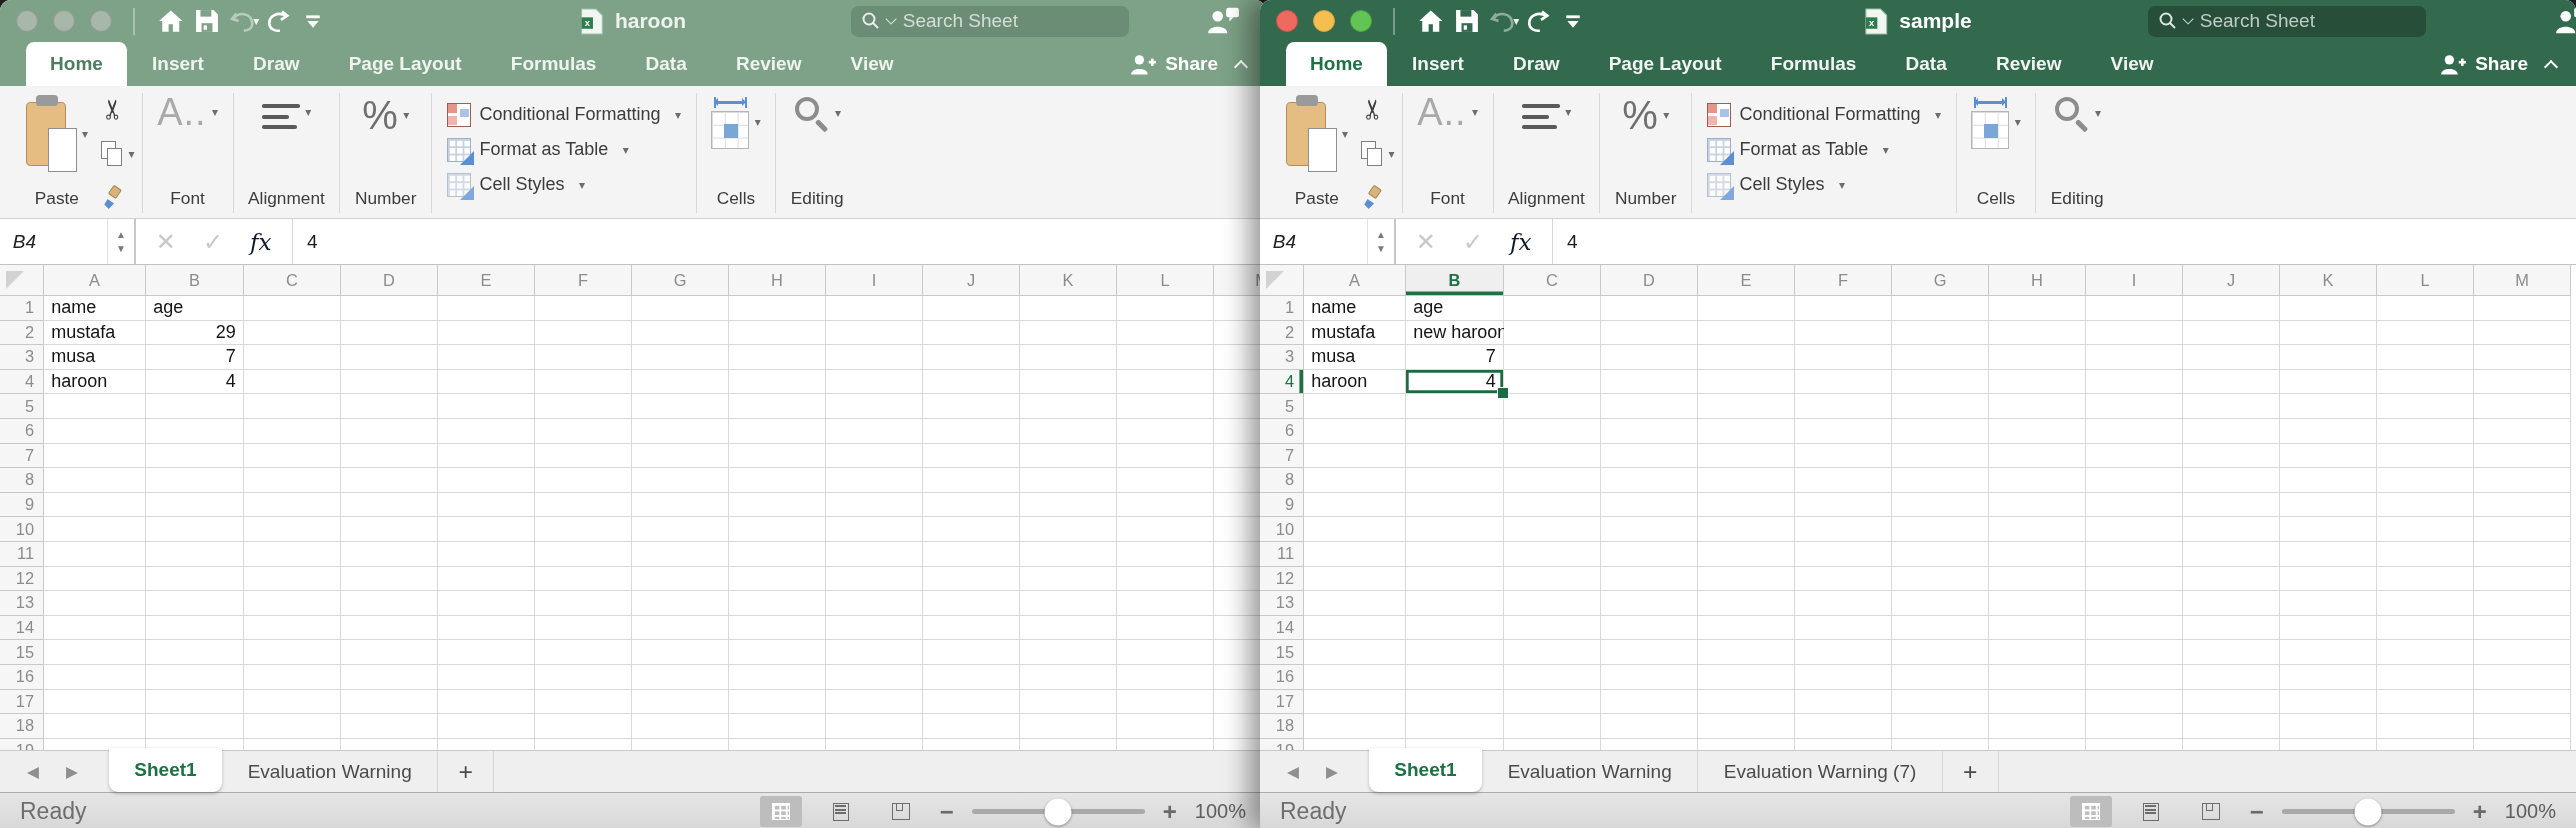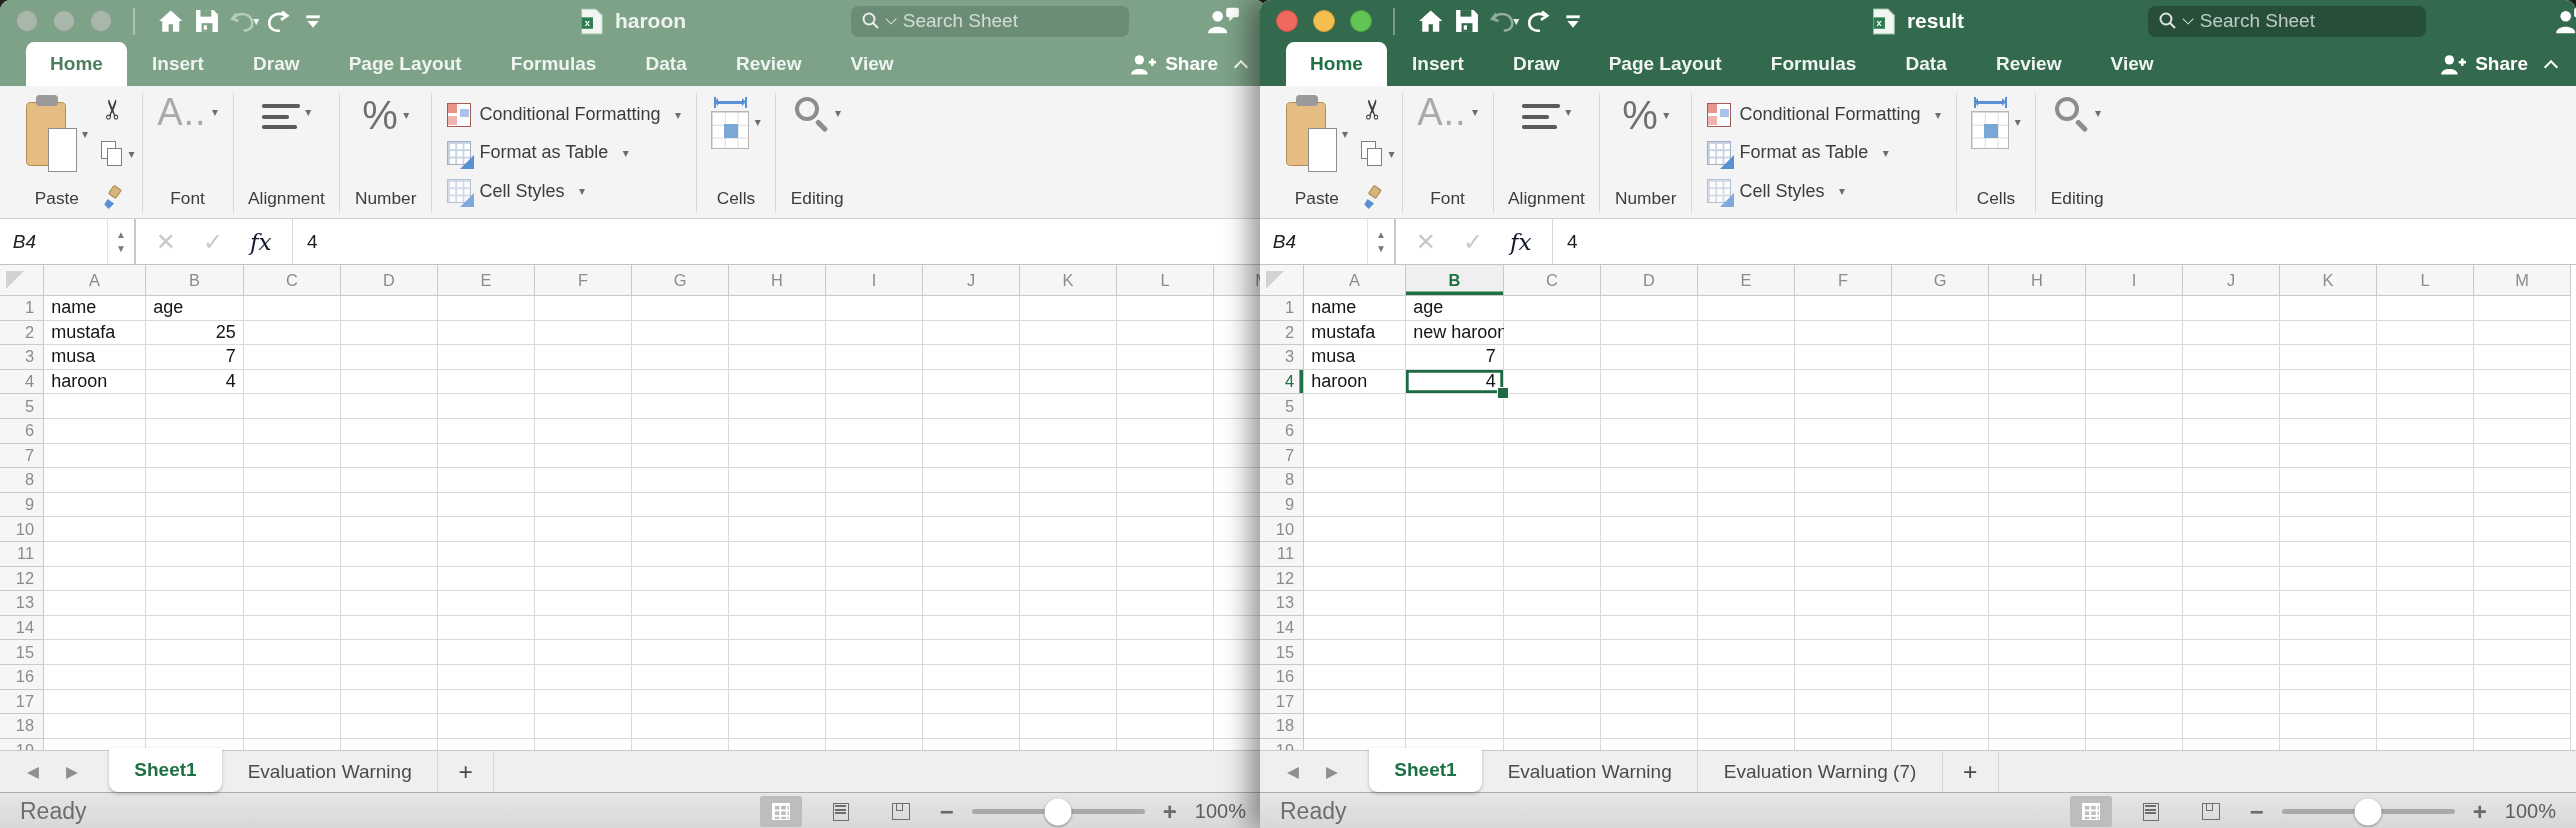--- a/index.html
+++ b/index.html
@@ -71,21 +71,21 @@
   .copy-ic div{position:absolute;width:14.6px;height:18px;background:#fff;border:1.8px solid #7e7e7e;}
   .copy-ic .p1{left:0;top:0;} .copy-ic .p2{left:6.4px;top:6.4px;}
   
   .font-glyph{font-size:38px;font-weight:500;color:#a9a9a9;line-height:.9;letter-spacing:0.9px;}
   .pct-glyph{font-size:40px;color:#6f6f6f;line-height:1;}
   
   .align-ic{display:flex;flex-direction:column;gap:6.4px;padding-top:9px;}
   .align-ic div{height:4.1px;background:#5a5a5a;border-radius:1.8px;}
   .ab1{width:38px;} .ab2{width:27px;} .ab3{width:35px;}
   
-  .stack{display:flex;flex-direction:column;justify-content:space-between;padding:5.5px 12.8px;}
+  .stack{display:flex;flex-direction:column;padding:5.5px 12.8px;}
   .stack-row{display:flex;align-items:center;gap:9px;height:35px;}
   .stack-row .slabel{font-size:18px;color:#3c3c3c;white-space:nowrap;}
   .mini-ic{width:24px;height:24px;position:relative;flex:0 0 auto;}
   .cf-ic{border:1.4px solid #a15c52;background:#fff;}
   .cf-ic .r1{position:absolute;left:0.9px;top:0.9px;width:9px;height:8.2px;background:#e8948a;}
   .cf-ic .r2{position:absolute;left:0.9px;bottom:0.9px;width:9px;height:8.2px;background:#e8948a;opacity:.7;}
   .cf-ic .b1{position:absolute;right:0.9px;top:5.5px;width:9px;height:8.2px;background:#a9c4e8;}
   .grid-ic{border:1.4px solid #9fb0c4;background:
      linear-gradient(#c6d2e0 1.4px,transparent 1.4px) 0 0/100% 7.3px,
      linear-gradient(90deg,#c6d2e0 1.4px,transparent 1.4px) 0 0/7.3px 100%,#fff;}
@@ -409,21 +409,21 @@
           <div class="cell"></div>
           <div class="cell"></div>
           <div class="cell"></div>
           <div class="cell"></div>
           <div class="cell"></div>
           <div class="cell"></div>
           <div class="cell"></div>
           <div class="cell"></div>
           <div class="gh rh">2</div>
           <div class="cell">mustafa</div>
-          <div class="cell num">25</div>
+          <div class="cell num">29</div>
           <div class="cell"></div>
           <div class="cell"></div>
           <div class="cell"></div>
           <div class="cell"></div>
           <div class="cell"></div>
           <div class="cell"></div>
           <div class="cell"></div>
           <div class="cell"></div>
           <div class="cell"></div>
           <div class="cell"></div>
@@ -747,21 +747,21 @@
             <rect x="2" y="3" width="12" height="2.5" fill="#fff"></rect>
             <path d="M3 8 L13 8 L8 14 Z" fill="#fff"></path>
           </svg>
       </div>
       <div class="tb-title">
         <svg width="24" height="27" viewBox="0 0 22 26">
             <path d="M1 1 H15 L21 7 V25 H1 Z" fill="#f1f6f2" stroke="#9dbfa8"></path>
             <rect x="1" y="9" width="11" height="11" fill="#2e7d4f"></rect>
             <text x="6.5" y="17.5" font-size="9" fill="#fff" text-anchor="middle" font-family="Liberation Sans,sans-serif" font-weight="bold">x</text>
           </svg>
-        <span class="t">result</span>
+        <span class="t">sample</span>
       </div>
       <div class="tb-search">
         <svg width="18" height="18" viewBox="0 0 18 18">
             <circle cx="7" cy="7" r="5.5" fill="none" stroke="rgba(255,255,255,.85)" stroke-width="2"></circle>
             <line x1="11" y1="11" x2="16" y2="16" stroke="rgba(255,255,255,.85)" stroke-width="2"></line>
           </svg>
         <span class="chev-down"></span>
         <span class="ph">Search Sheet</span>
       </div>
       <div class="tb-collab">

